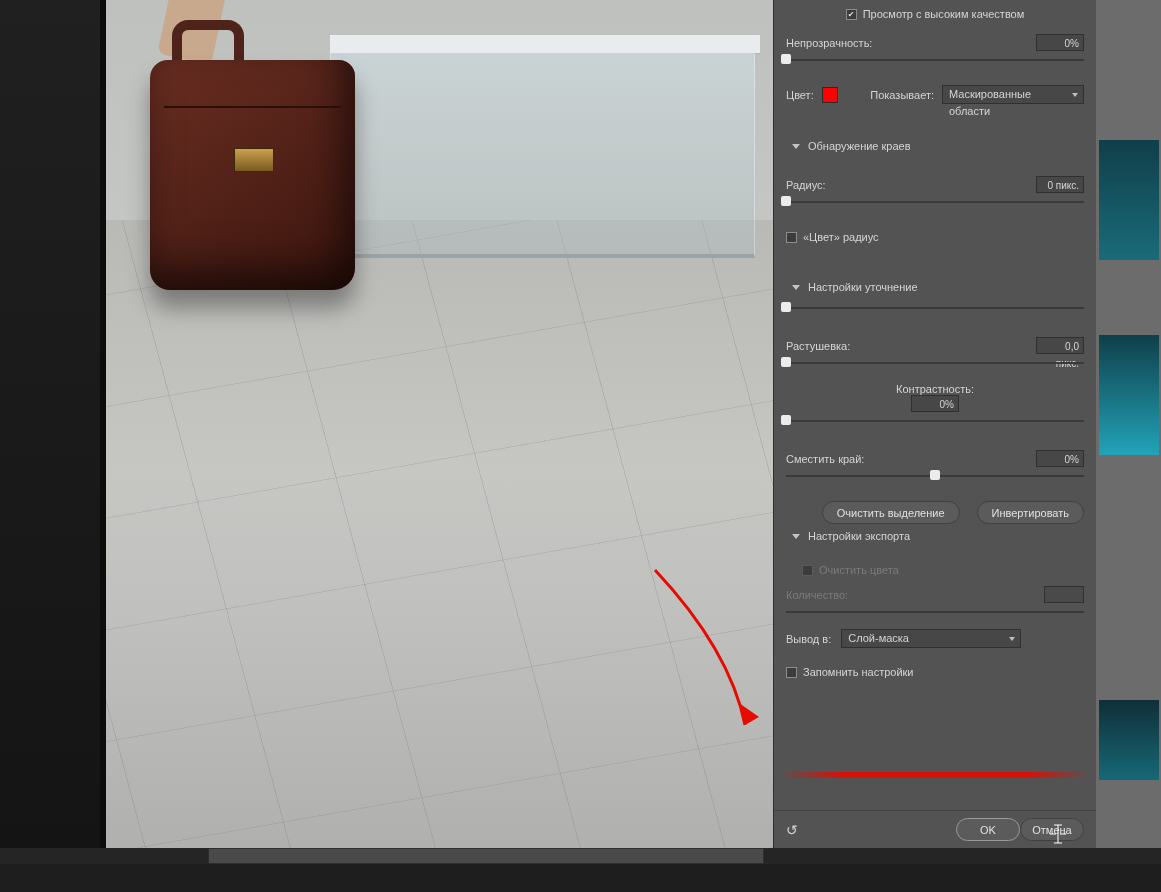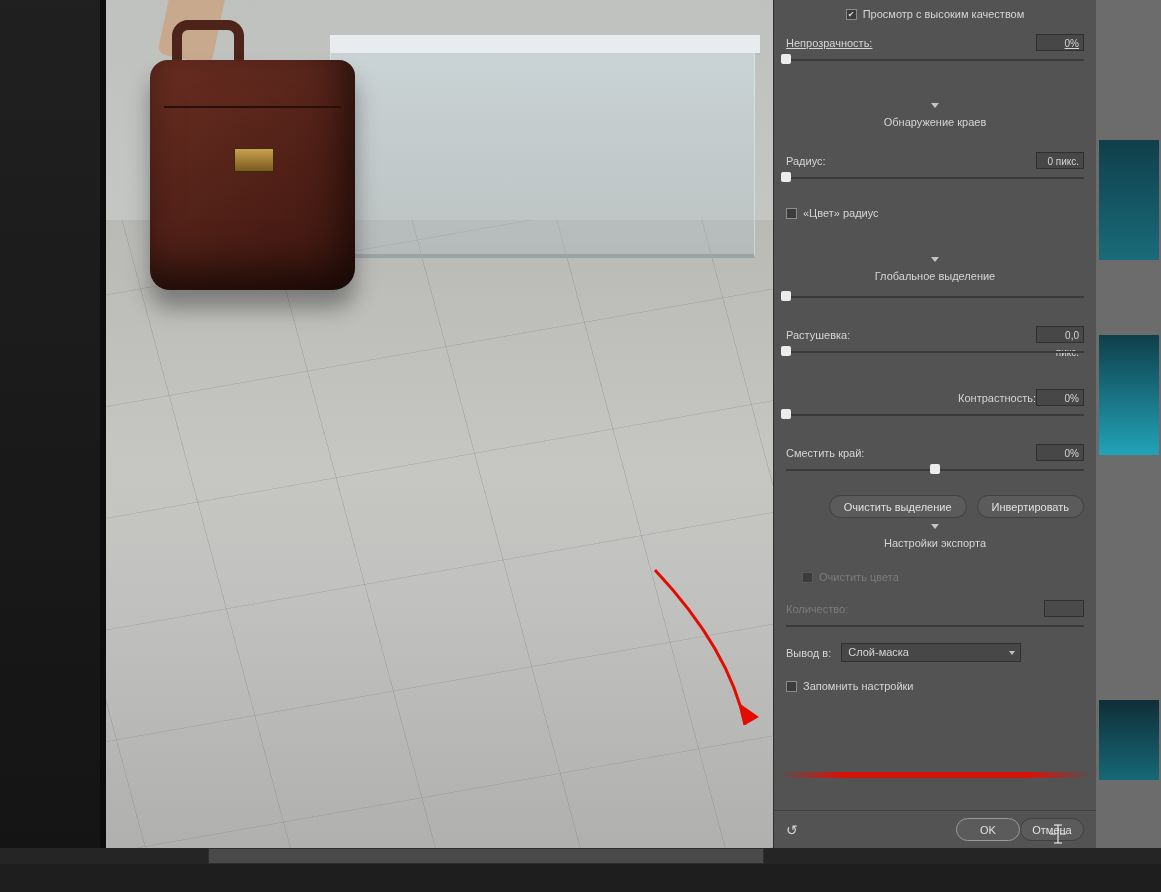--- a/index.html
+++ b/index.html
@@ -35,21 +35,21 @@
   .panel{position:absolute;left:773px;top:0;width:322px;height:848px;background:#535353;color:#d5d5d5;border-left:1px solid #2f2f2f;}
   .panel *{box-sizing:border-box;}
   .row{display:flex;align-items:center;padding:0 12px;}
   .chkbox{width:11px;height:11px;border:1px solid #8c8c8c;background:#3c3c3c;margin-right:6px;display:inline-flex;align-items:center;justify-content:center;font-size:8px;color:#ddd;}
   .chkbox.checked::before{content:"✔";}
   .label{white-space:nowrap;}
   .valbox{width:48px;height:17px;line-height:17px;background:#474747;border:1px solid #303030;text-align:right;padding:0 4px;font-size:10px;}
   .slider{position:relative;height:14px;margin:2px 12px 0 12px;}
   .slider .track{position:absolute;left:0;right:0;top:6px;height:2px;background:#3a3a3a;}
   .slider .thumb{position:absolute;top:1px;width:10px;height:10px;background:#ececec;border-radius:2px;transform:translateX(-50%);}
-  .section-head{display:flex;align-items:center;gap:8px;padding:6px 18px;cursor:default;flex-direction:column;}
+  .section-head{display:flex;align-items:center;gap:8px;padding:6px 18px;cursor:default;}
   .chev{width:0;height:0;border-left:4px solid transparent;border-right:4px solid transparent;border-top:5px solid #c4c4c4;}
   .swatch{width:16px;height:16px;border:1px solid #2a2a2a;}
   .select{height:19px;line-height:17px;background:#474747;border:1px solid #303030;padding:0 16px 0 6px;position:relative;font-size:11px;}
   .select::after{content:"";position:absolute;right:5px;top:7px;border-left:3px solid transparent;border-right:3px solid transparent;border-top:4px solid #c0c0c0;}
   .btn{height:23px;padding:0 14px;background:#5b5b5b;border:1px solid #404040;border-radius:12px;display:inline-flex;align-items:center;font-size:11px;color:#e0e0e0;}
   .btn.primary{border:1px solid #9a9a9a;}
   .footer{position:absolute;left:0;right:0;bottom:0;height:38px;border-top:1px solid #434343;display:flex;align-items:center;justify-content:space-between;padding:0 12px;}
   .reset{font-size:14px;}
   .disabled{color:#7b7b7b;}
   .disabled .chkbox{border-color:#5a5a5a;}
@@ -85,99 +85,109 @@
 </svg>
 <div class="underline"></div>
 
 <div class="panel">
 
   <div class="row" style="justify-content:center;padding-top:8px;">
     <span class="chkbox checked"></span>
     <span class="label">Просмотр с высоким качеством</span>
   </div>
 
-  <div class="row" style="justify-content:space-between;margin-top:14px;text-decoration:underline;">
+  <div class="row" style="justify-content:space-between;margin-top:14px;">
     <span class="label">Непрозрачность:</span>
     <span class="valbox">0%</span>
   </div>
   <div class="slider">
       <div class="track"></div>
       <div class="thumb" style="left:0%"></div>
     </div>
 
+  <div class="row" style="justify-content:space-between;margin-top:18px;">
+    <div style="display:flex;align-items:center;gap:8px;">
+      <span class="label">Цвет:</span>
+      <span class="swatch" style="background:#ff0000"></span>
+    </div>
+    <div style="display:flex;align-items:center;gap:8px;">
+      <span class="label">Показывает:</span>
+      <span class="select" style="width:142px"><span>Маскированные области</span></span>
+    </div>
+  </div>
 
   <div class="section-head" style="margin-top:30px;">
     <span class="chev"></span>
     <span>Обнаружение краев</span>
   </div>
   <div class="row" style="justify-content:space-between;margin-top:18px;">
     <span class="label">Радиус:</span>
     <span class="valbox">0 пикс.</span>
   </div>
   <div class="slider">
       <div class="track"></div>
       <div class="thumb" style="left:0%"></div>
     </div>
   <div class="row" style="margin-top:22px;">
     <span class="chkbox"></span>
     <span class="label">«Цвет» радиус</span>
   </div>
 
   <div class="section-head" style="margin-top:32px;">
     <span class="chev"></span>
-    <span>Глобальное выделение</span>
+    <span>Настройки уточнение</span>
   </div>
 
   <div class="slider">
       <div class="track"></div>
       <div class="thumb" style="left:0%"></div>
     </div>
 
   <div class="row" style="justify-content:space-between;margin-top:22px;">
     <span class="label">Растушевка:</span>
     <span class="valbox">0,0 пикс.</span>
   </div>
   <div class="slider">
       <div class="track"></div>
       <div class="thumb" style="left:0%"></div>
     </div>
 
-  <div class="row" style="justify-content:flex-end;margin-top:30px;">
+  <div class="row" style="justify-content:space-between;margin-top:13px;flex-direction:column;">
     <span class="label">Контрастность:</span>
     <span class="valbox">0%</span>
   </div>
   <div class="slider">
       <div class="track"></div>
       <div class="thumb" style="left:0%"></div>
     </div>
 
   <div class="row" style="justify-content:space-between;margin-top:22px;">
     <span class="label">Сместить край:</span>
     <span class="valbox">0%</span>
   </div>
   <div class="slider">
       <div class="track"></div>
       <div class="thumb" style="left:50%"></div>
     </div>
 
-  <div class="row" style="justify-content:flex-end;gap:10px;margin-top:18px;">
+  <div class="row" style="justify-content:flex-end;gap:17px;margin-top:18px;">
     <span class="btn">Очистить выделение</span>
     <span class="btn">Инвертировать</span>
   </div>
 
   <div class="section-head" style="">
     <span class="chev"></span>
     <span>Настройки экспорта</span>
   </div>
 
   <div class="row disabled" style="margin-top:16px;padding-left:28px;">
     <span class="chkbox"></span>
     <span class="label">Очистить цвета</span>
   </div>
-  <div class="row disabled" style="justify-content:space-between;margin-top:17px;">
+  <div class="row disabled" style="justify-content:space-between;margin-top:10px;">
     <span class="label">Количество:</span>
     <span class="valbox" style="width:40px"></span>
   </div>
   <div class="slider disabled">
       <div class="track"></div>
     </div>
 
   <div class="row" style="justify-content:flex-start;gap:10px;margin-top:10px;">
     <span class="label" style="margin-left:auto 0">Вывод в:</span>
     <span class="select" style="width:180px"><span>Слой-маска</span></span>

